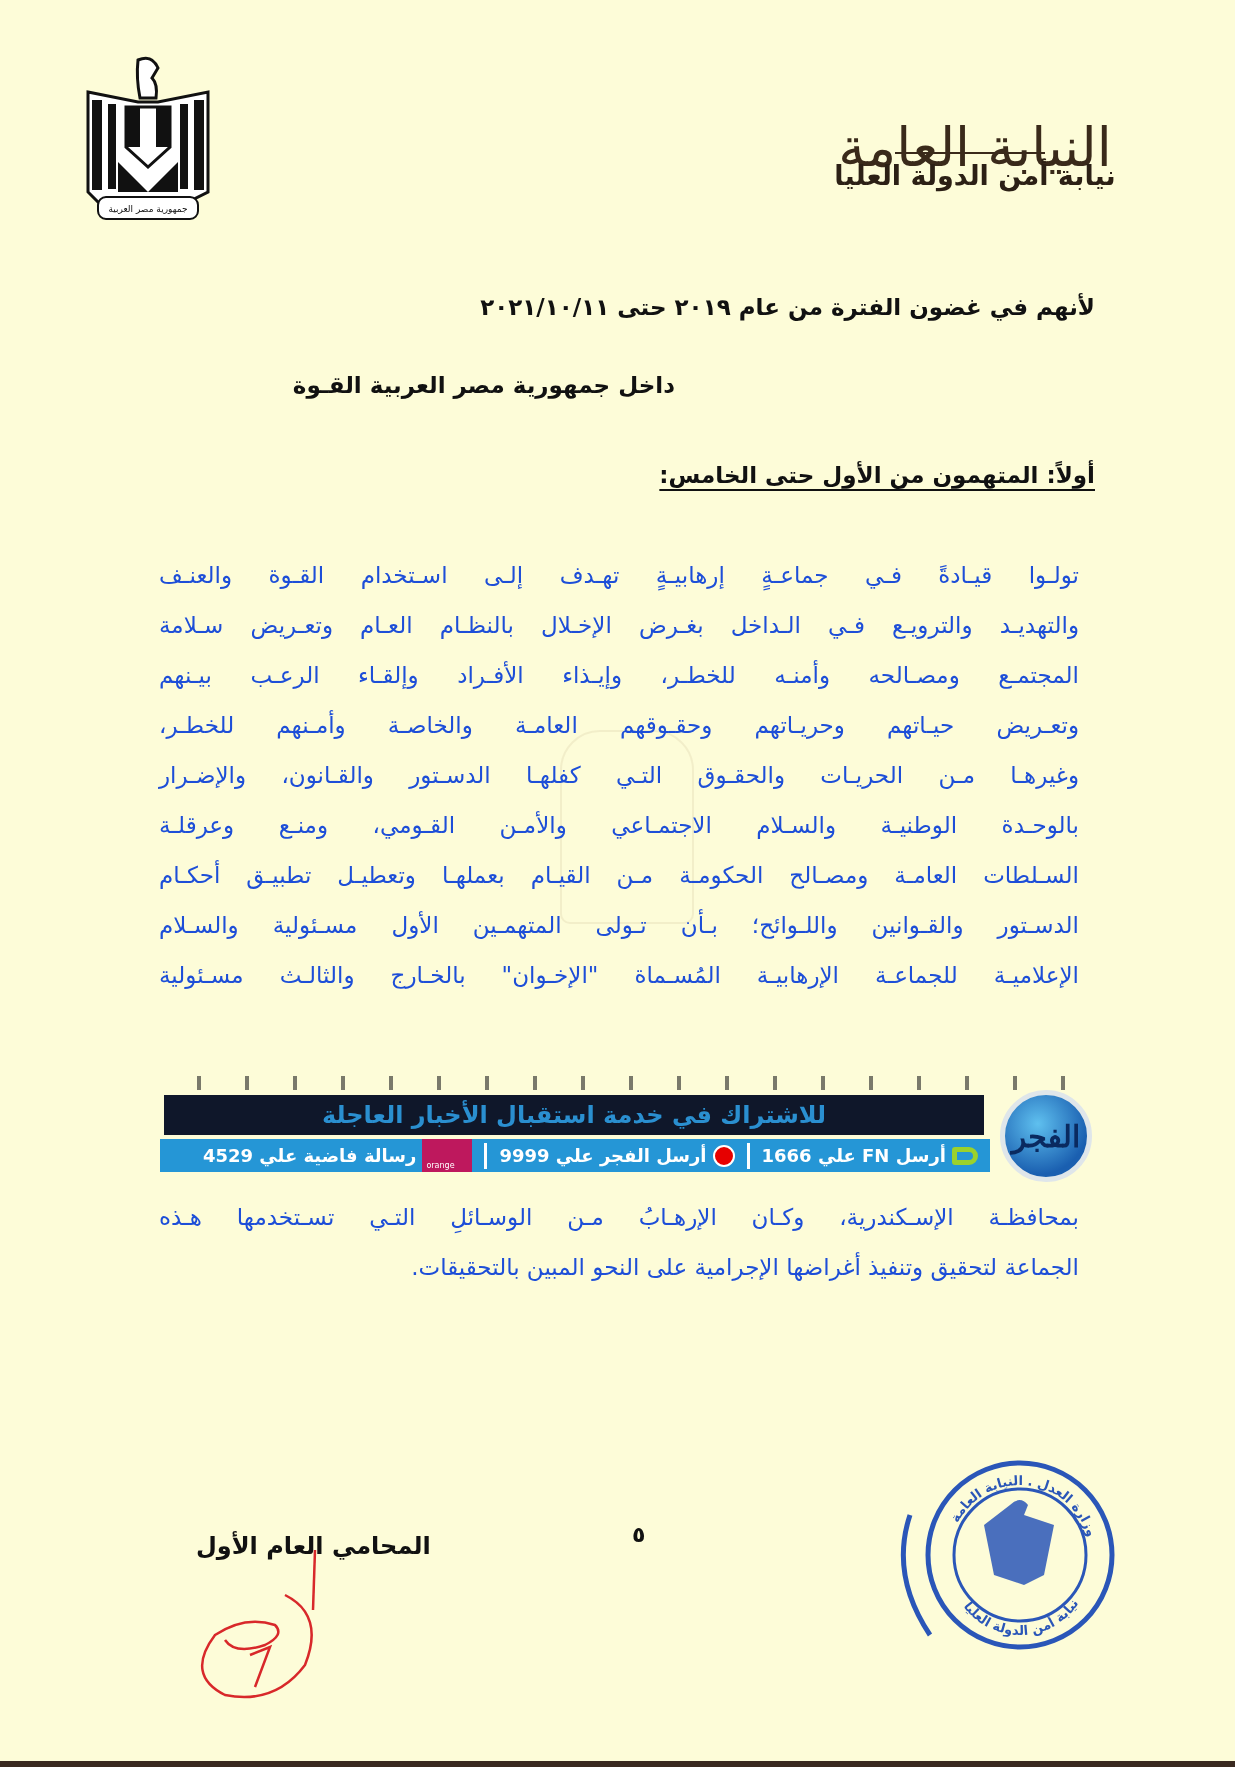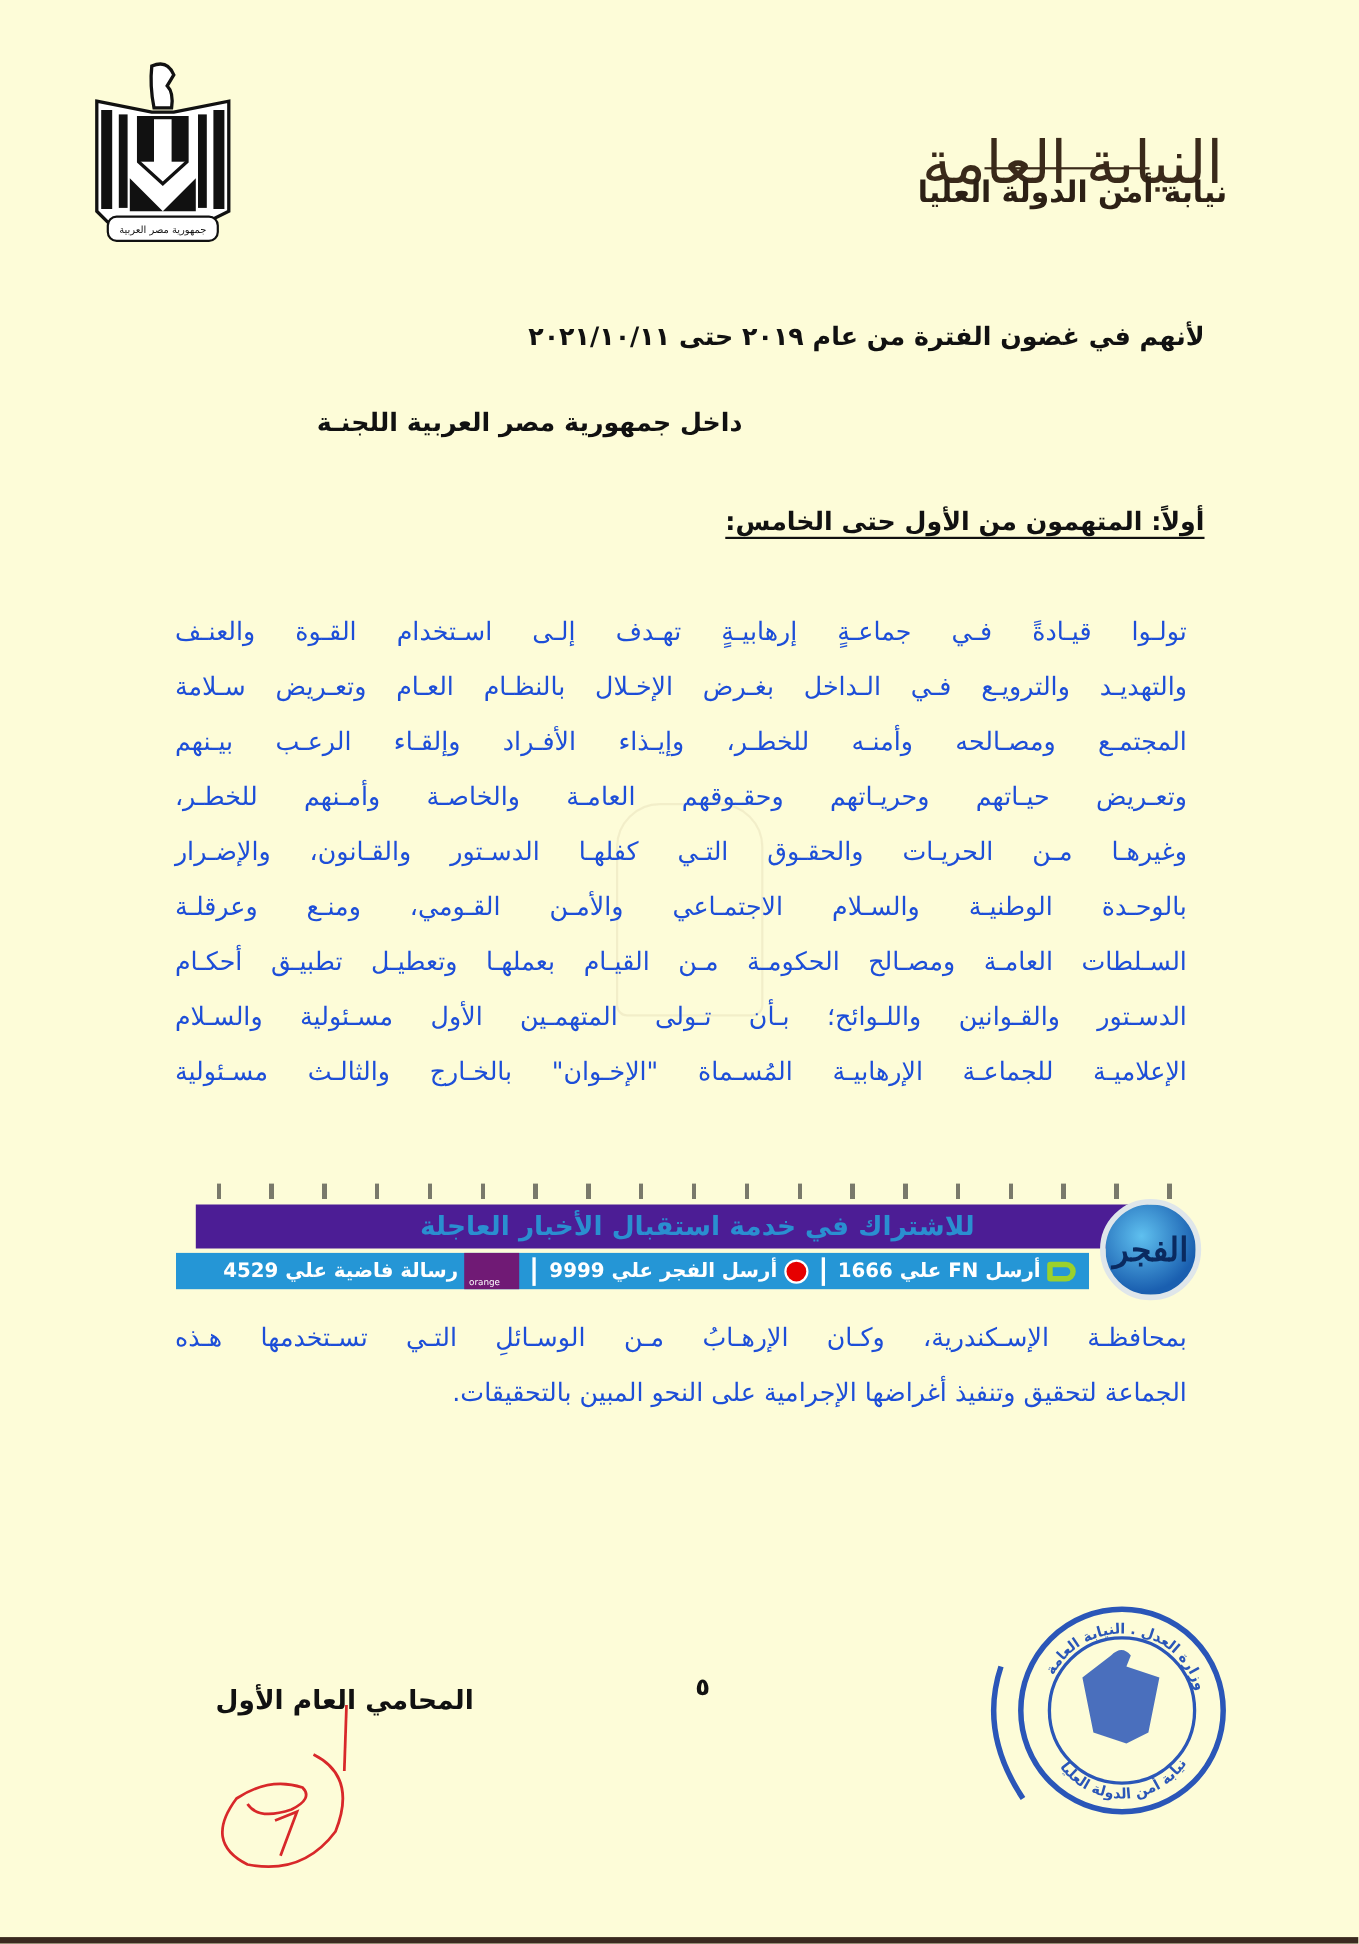--- a/index.html
+++ b/index.html
@@ -48,32 +48,32 @@
 
     
     .watermark {
       position: absolute; left: 560px; top: 730px; width: 130px; height: 190px;
       border: 2px solid rgba(180,160,120,.25); border-radius: 40px 40px 10px 10px; opacity: .6;
     }
 
     
     .banner { position: absolute; left: 160px; top: 1090px; width: 932px; height: 90px; }
     .banner-top {
-      position: absolute; left: 18px; top: 5px; width: 820px; height: 40px; background: #4c1d95;
-      direction: rtl; text-align: center; font-size: 24px; font-weight: bold; color: #2a8fd0; line-height: 40px; padding-left: 46px;
+      position: absolute; left: 4px; top: 5px; width: 820px; height: 40px; background: #0f172a;
+      direction: rtl; text-align: center; font-size: 24px; font-weight: bold; color: #2a8fd0; line-height: 40px;
     }
     .banner-bot {
       position: absolute; left: 0; top: 49px; width: 830px; height: 33px; background: #2596d6;
       display: flex; direction: rtl; align-items: center; color: #fff; font-weight: bold; font-size: 18px;
     }
     .b-seg { display: flex; align-items: center; gap: 6px; padding: 0 12px; }
     .b-sep { width: 3px; height: 26px; background: #fff; }
     .etisalat { width: 26px; height: 18px; border: 5px solid #9bd12c; border-radius: 4px 12px 12px 4px; box-sizing: border-box; background: #2596d6; }
     .vodafone { width: 22px; height: 22px; border-radius: 50%; background: #e60000; border: 2px solid #fff; box-sizing: border-box; }
-    .orange { width: 50px; height: 33px; background: #701a75; position: relative; }
+    .orange { width: 50px; height: 33px; background: #be185d; position: relative; }
     .orange span { position: absolute; bottom: 2px; left: 4px; font-size: 8px; color: #fff; font-weight: normal; }
     .fajr-logo {
       position: absolute; right: 0; top: 0; width: 92px; height: 92px; border-radius: 50%;
       background: radial-gradient(circle at 40% 35%, #5fc0ef, #1a5fb0 70%);
       border: 5px solid #dfe6ea; box-sizing: border-box;
       color: #0a2a60; font-size: 30px; font-weight: bold; display: flex; align-items: center; justify-content: center;
       font-family: "DejaVu Serif", serif;
     }
 
     
@@ -100,21 +100,21 @@
     <path d="M40 110 l30 30 l30 -30 l0 30 l-60 0z" fill="#111"></path>
     <rect x="20" y="145" width="100" height="22" rx="8" fill="#fff" stroke="#111" stroke-width="2"></rect>
     <text x="70" y="160" font-size="9" text-anchor="middle" fill="#111">جمهورية مصر العربية</text>
   </svg>
 
   <div class="hdr-calligraphy">النيابة العامة</div>
   <div class="hdr-rule"></div>
   <div class="hdr-sub">نيابة أمن الدولة العليا</div>
 
   <div class="line" style="top:294px;">لأنهم في غضون الفترة من عام ٢٠١٩ حتى ٢٠٢١/١٠/١١</div>
-  <div class="line" style="top:372px; right:560px;">داخل جمهورية مصر العربية اللجنـة</div>
+  <div class="line" style="top:372px; right:560px;">داخل جمهورية مصر العربية القـوة</div>
   <div class="line heading-u" style="top:462px; right:140px;">أولاً: المتهمون من الأول حتى الخامس:</div>
 
   <div class="watermark"></div>
 
   <div class="para" style="top:550px;">
     <span class="pl">تولـوا قيـادةً فـي جماعـةٍ إرهابيـةٍ تهـدف إلـى اسـتخدام القـوة والعنـف</span>
     <span class="pl">والتهديـد والترويـع فـي الـداخل بغـرض الإخـلال بالنظـام العـام وتعـريض سـلامة</span>
     <span class="pl">المجتمـع ومصـالحه وأمنـه للخطـر، وإيـذاء الأفـراد وإلقـاء الرعـب بيـنهم</span>
     <span class="pl">وتعـريض حيـاتهم وحريـاتهم وحقـوقهم العامـة والخاصـة وأمـنهم للخطـر،</span>
     <span class="pl">وغيرهـا مـن الحريـات والحقـوق التـي كفلهـا الدسـتور والقـانون، والإضـرار</span>

